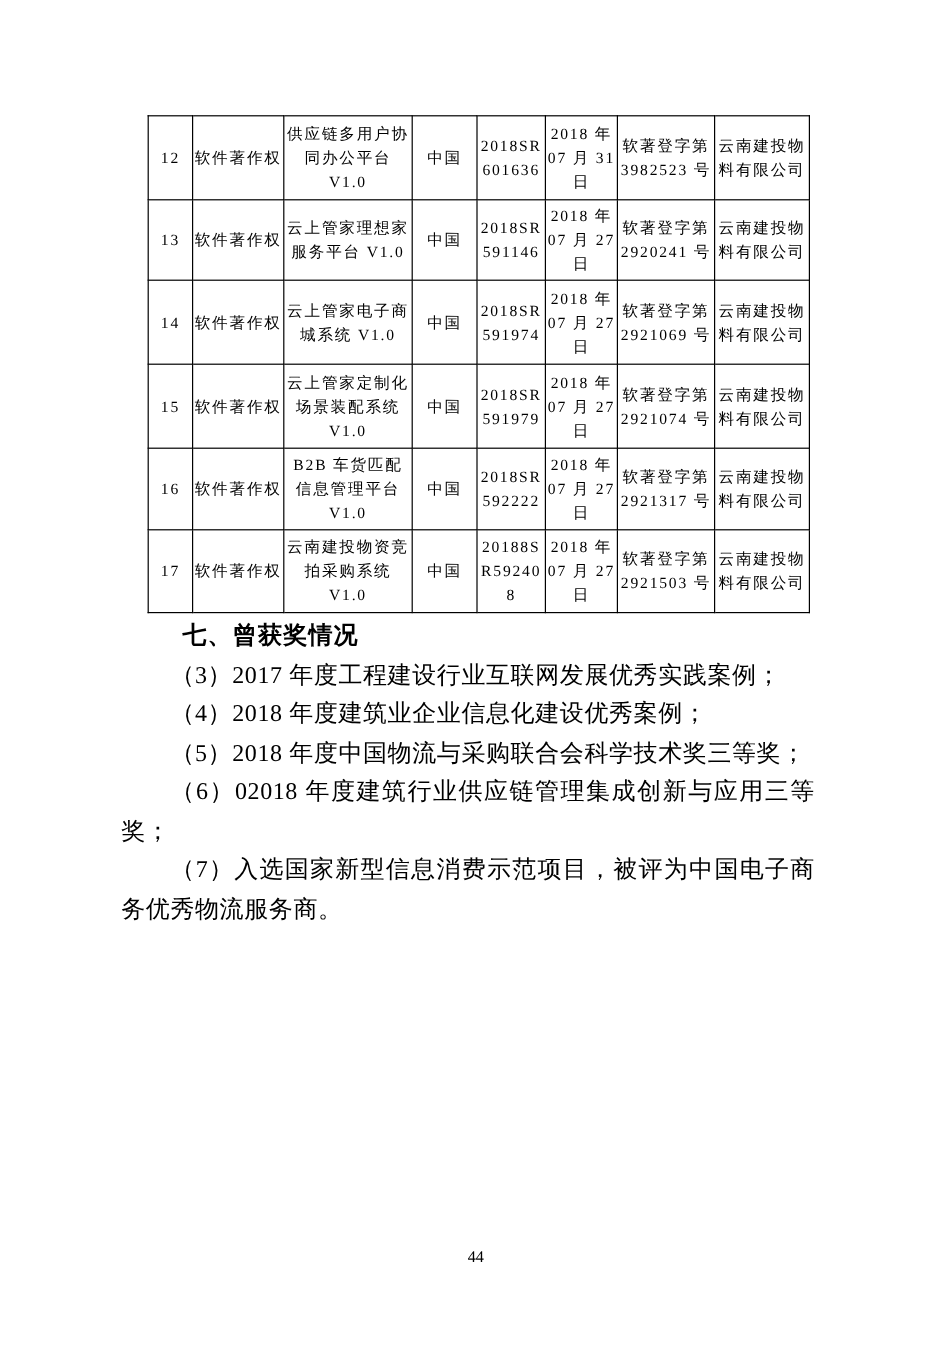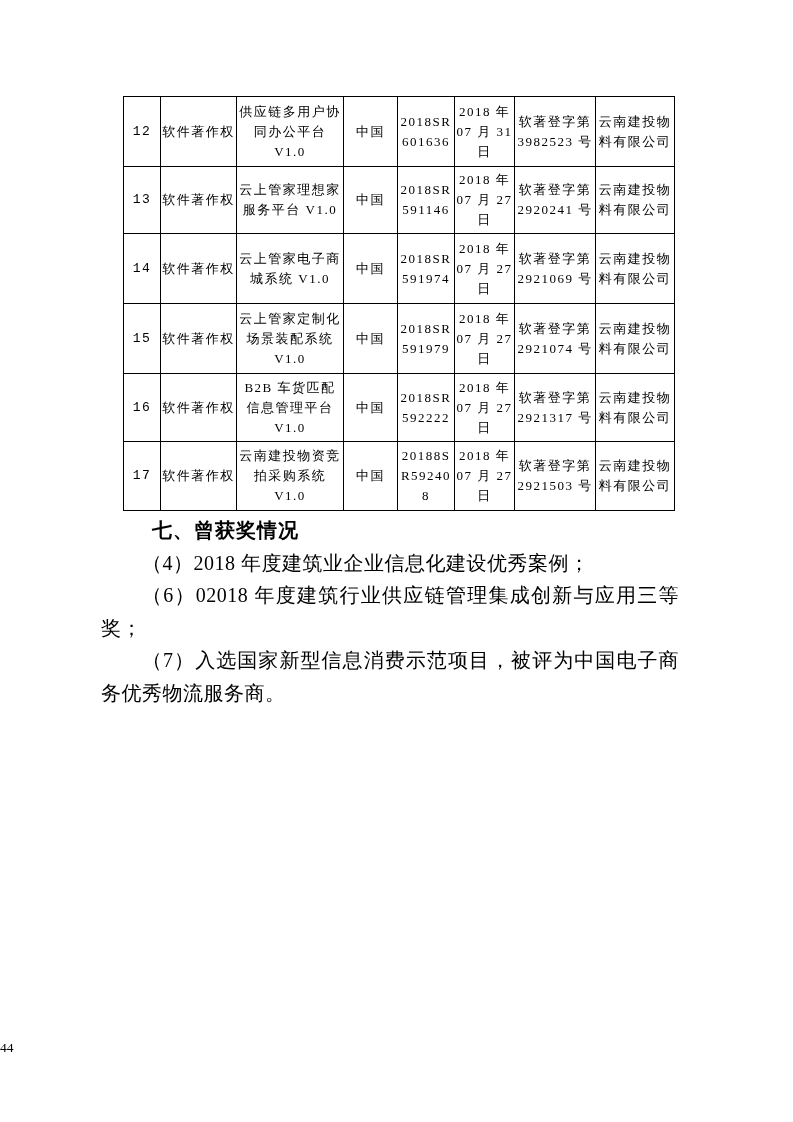--- a/index.html
+++ b/index.html
@@ -25,21 +25,21 @@
   table.ip-table td {
     border: 1px solid #000000;
     text-align: center;
     vertical-align: middle;
     font-size: 13px;
     line-height: 20px;
     letter-spacing: 1.5px;
     padding: 2px 1px;
     overflow: hidden;
   }
-  td.cell-no   { letter-spacing: 0; font-family: Liberation Mono, monospace; }
+  td.cell-no   { letter-spacing: 0; }
   td.cell-reg  { letter-spacing: 0; padding: 2px 0; word-break: break-all; font-family: Liberation Serif, serif; }
   td.cell-date { letter-spacing: 0.5px; font-size: 12.5px; padding: 2px 0; margin-left: 38px; }
   td.cell-cert { letter-spacing: 1px; padding: 2px 0; }
   td.cell-name { letter-spacing: 1px; }
 
   
   .text-block {
     position: absolute;
     left: 101px;
     top: 514px;
@@ -60,20 +60,21 @@
     margin: 0;
     text-indent: 41px;
   }
 
   
   .page-number {
     position: absolute;
     left: 0;
     top: 1040px;
     width: 100%;
+    text-align: center;
     font-size: 13.5px;
   }
 </style>
 </head>
 <body>
 
 <div class="page">
 
   <table class="ip-table">
     <colgroup>
@@ -145,20 +146,22 @@
         <td class="cell-reg">20188SR592408</td>
         <td class="cell-date">2018 年 07 月 27 日</td>
         <td class="cell-cert">软著登字第 2921503 号</td>
         <td class="cell-own">云南建投物料有限公司</td>
       </tr>
     </tbody>
   </table>
 
   <div class="text-block">
     <p class="section-heading">七、曾获奖情况</p>
+    <p class="award-item">（3）2017 年度工程建设行业互联网发展优秀实践案例；</p>
     <p class="award-item">（4）2018 年度建筑业企业信息化建设优秀案例；</p>
+    <p class="award-item">（5）2018 年度中国物流与采购联合会科学技术奖三等奖；</p>
     <p class="award-item">（6）02018 年度建筑行业供应链管理集成创新与应用三等奖；</p>
     <p class="award-item">（7）入选国家新型信息消费示范项目，被评为中国电子商务优秀物流服务商。</p>
   </div>
 
   <div class="page-number">44</div>
 
 </div>
 
 </body></html>

